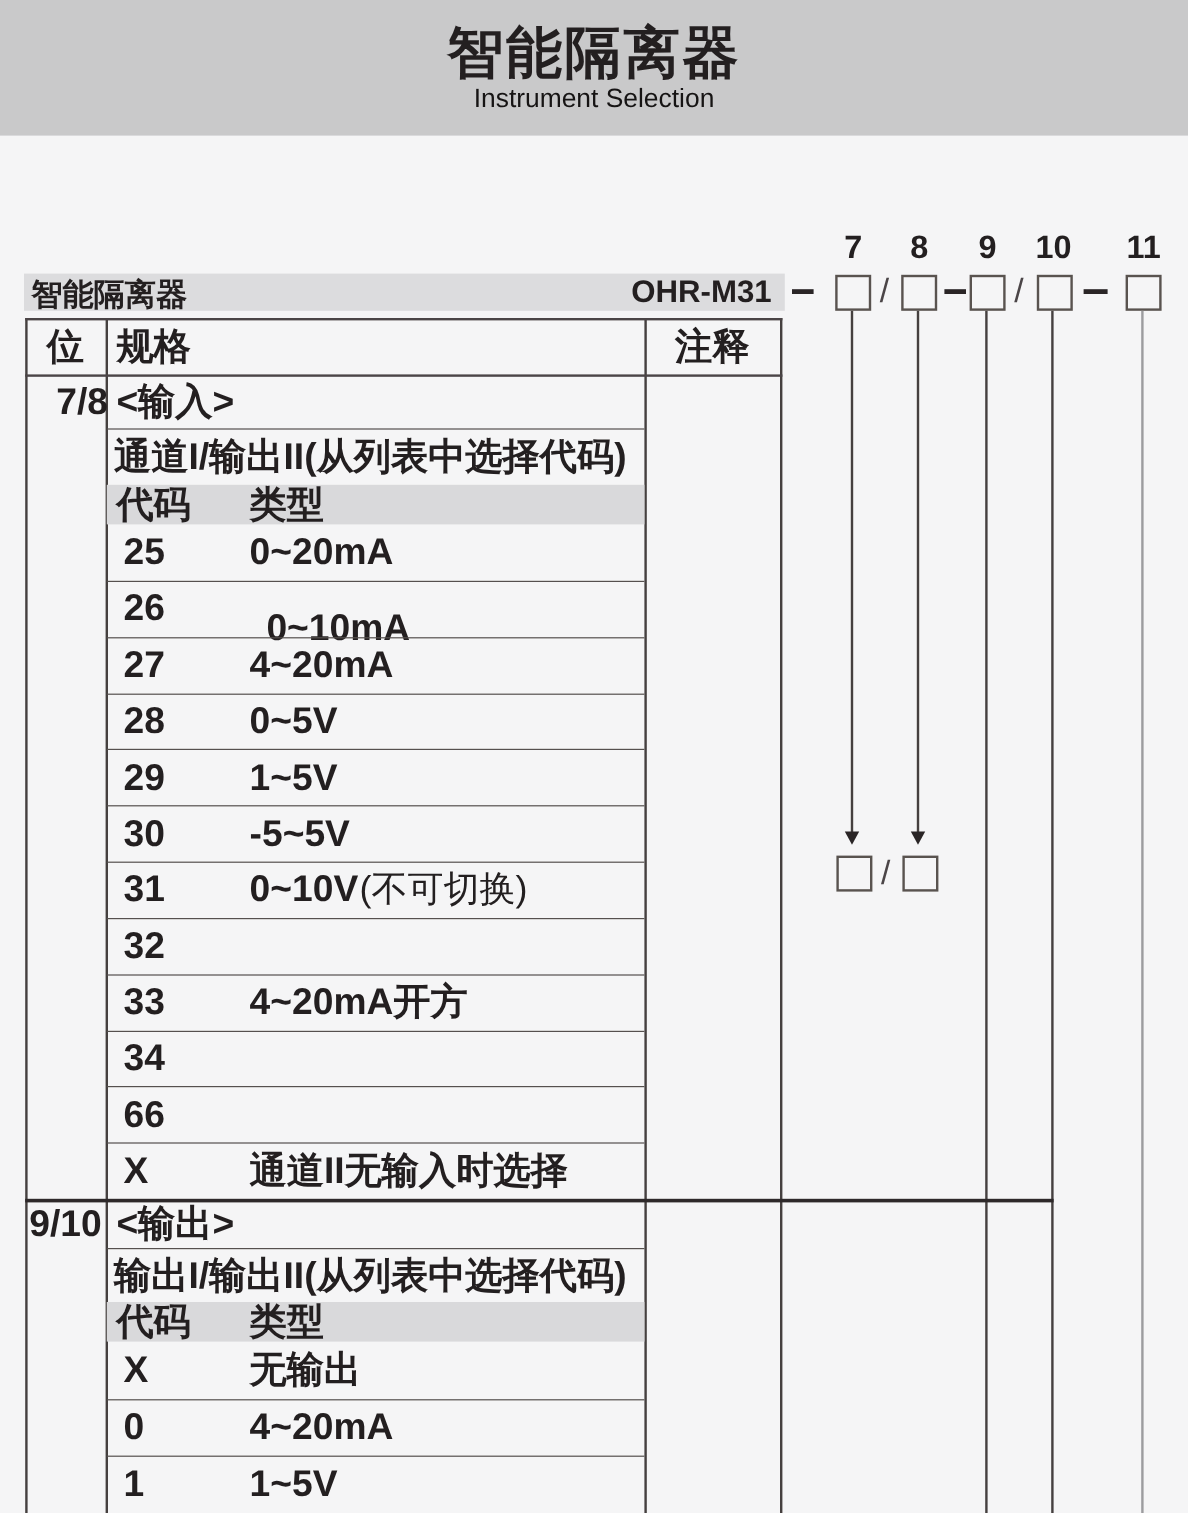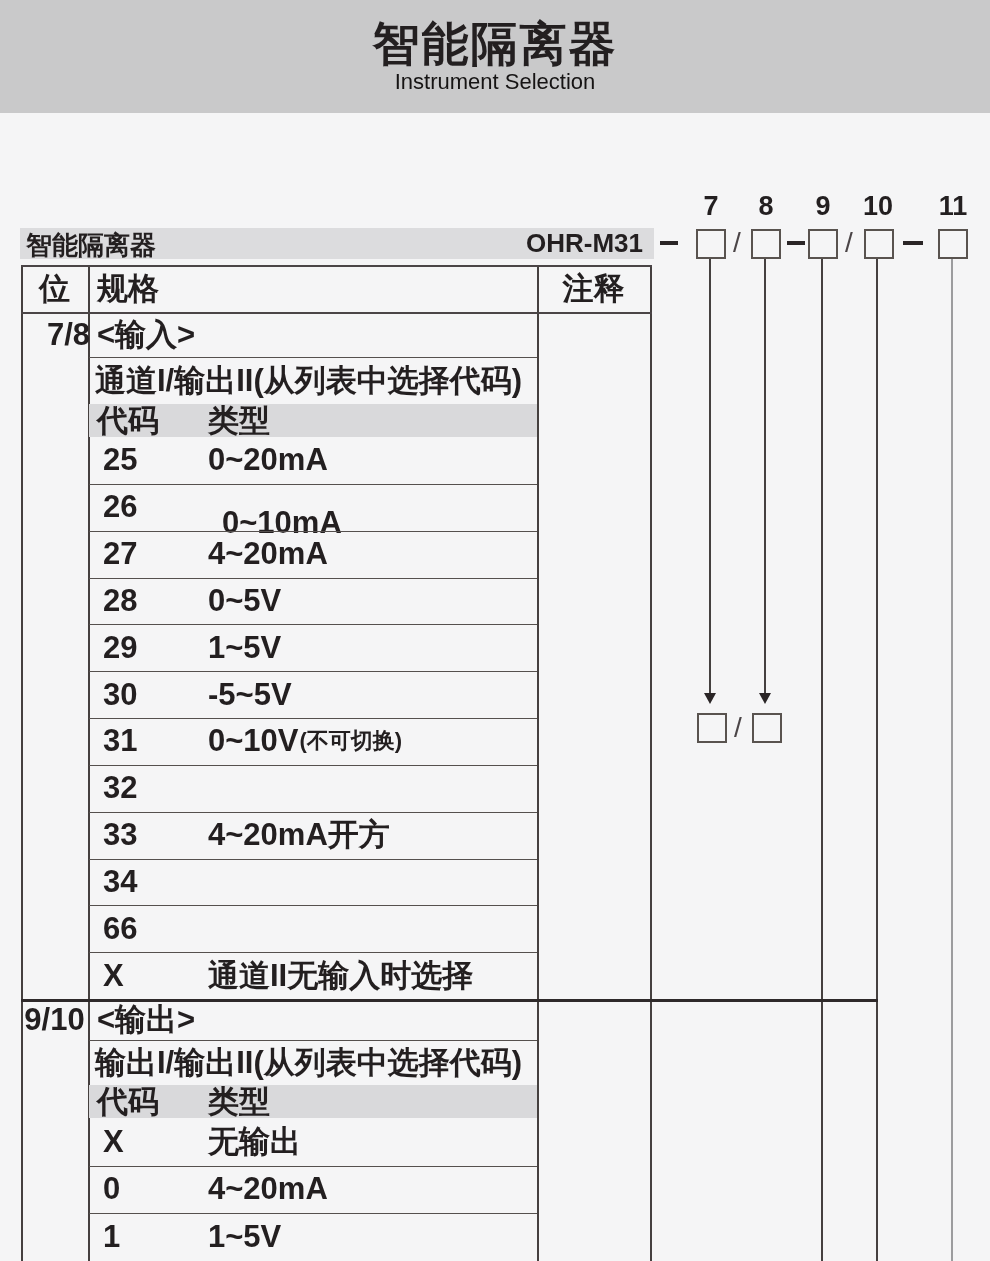--- a/index.html
+++ b/index.html
@@ -31,21 +31,21 @@
               border-right:6px solid transparent;border-top:11px solid #2a2526;}
   
   .hline{height:1px;background:#55504e;}
   .hline2{height:2px;background:#4b4547;}
   .hline-heavy{height:3px;background:#2e292a;}
   .graybar{background:#d9d9db;}
   .cell{display:flex;align-items:center;font-size:31px;font-weight:600;}
   .cell.center{justify-content:center;text-align:center;}
   .hdr{font-weight:700;font-size:31px;}
   .code-col{left:103px;}
-  .note-small{font-size:22px;font-weight:700;margin-left:1px;}
+  .note-small{font-size:30px;font-weight:400;margin-left:1px;}
 </style>
 </head>
 <body>
 
 <div class="abs band">
   <div class="band-title">智能隔离器</div>
   <div class="band-sub">Instrument Selection</div>
 </div>
 
 <div class="abs digit" style="left:689px;">7</div>

